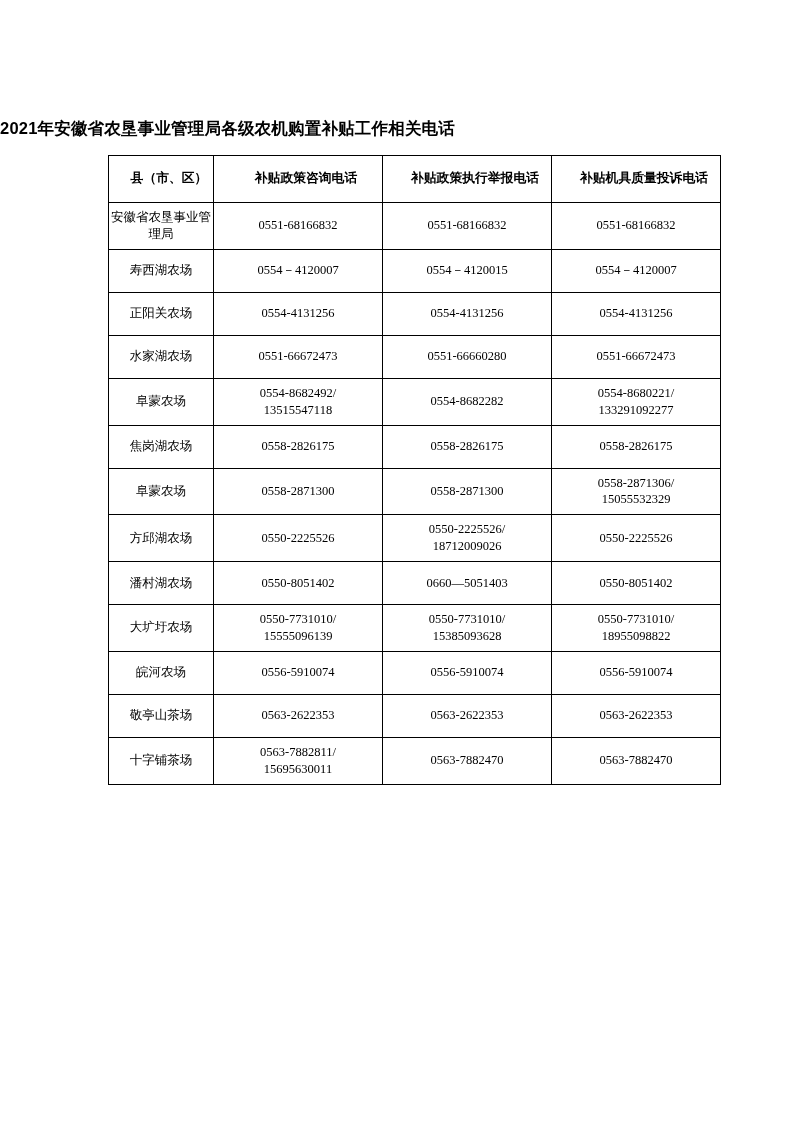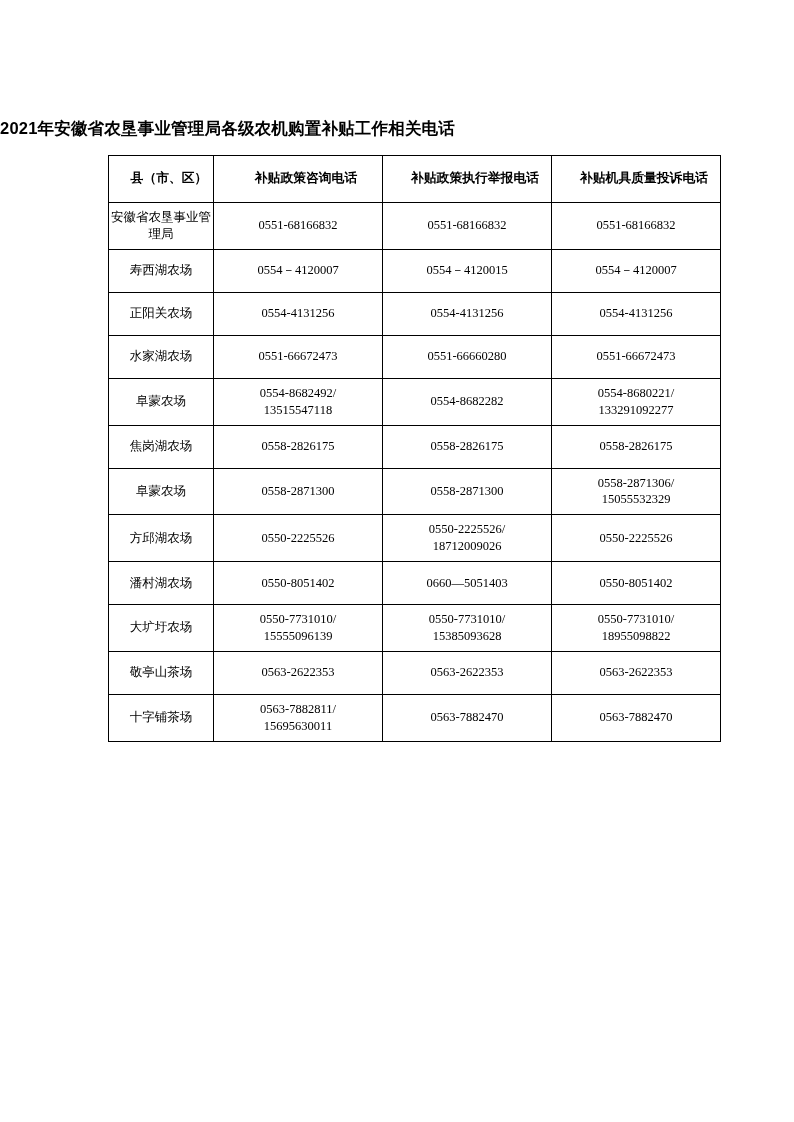--- a/index.html
+++ b/index.html
@@ -169,20 +169,26 @@
             <td class="num-cell">
               <span class="cell-line">0550-7731010/</span>
               <span class="cell-line">15385093628</span>
             </td>
             <td class="num-cell">
               <span class="cell-line">0550-7731010/</span>
               <span class="cell-line">18955098822</span>
             </td>
           </tr>
           <tr>
+            <td class="region-cell">皖河农场</td>
+            <td class="num-cell">0556-5910074</td>
+            <td class="num-cell">0556-5910074</td>
+            <td class="num-cell">0556-5910074</td>
+          </tr>
+          <tr>
             <td class="region-cell">敬亭山茶场</td>
             <td class="num-cell">0563-2622353</td>
             <td class="num-cell">0563-2622353</td>
             <td class="num-cell">0563-2622353</td>
           </tr>
           <tr>
             <td class="region-cell">十字铺茶场</td>
             <td class="num-cell">
               <span class="cell-line">0563-7882811/</span>
               <span class="cell-line">15695630011</span>

